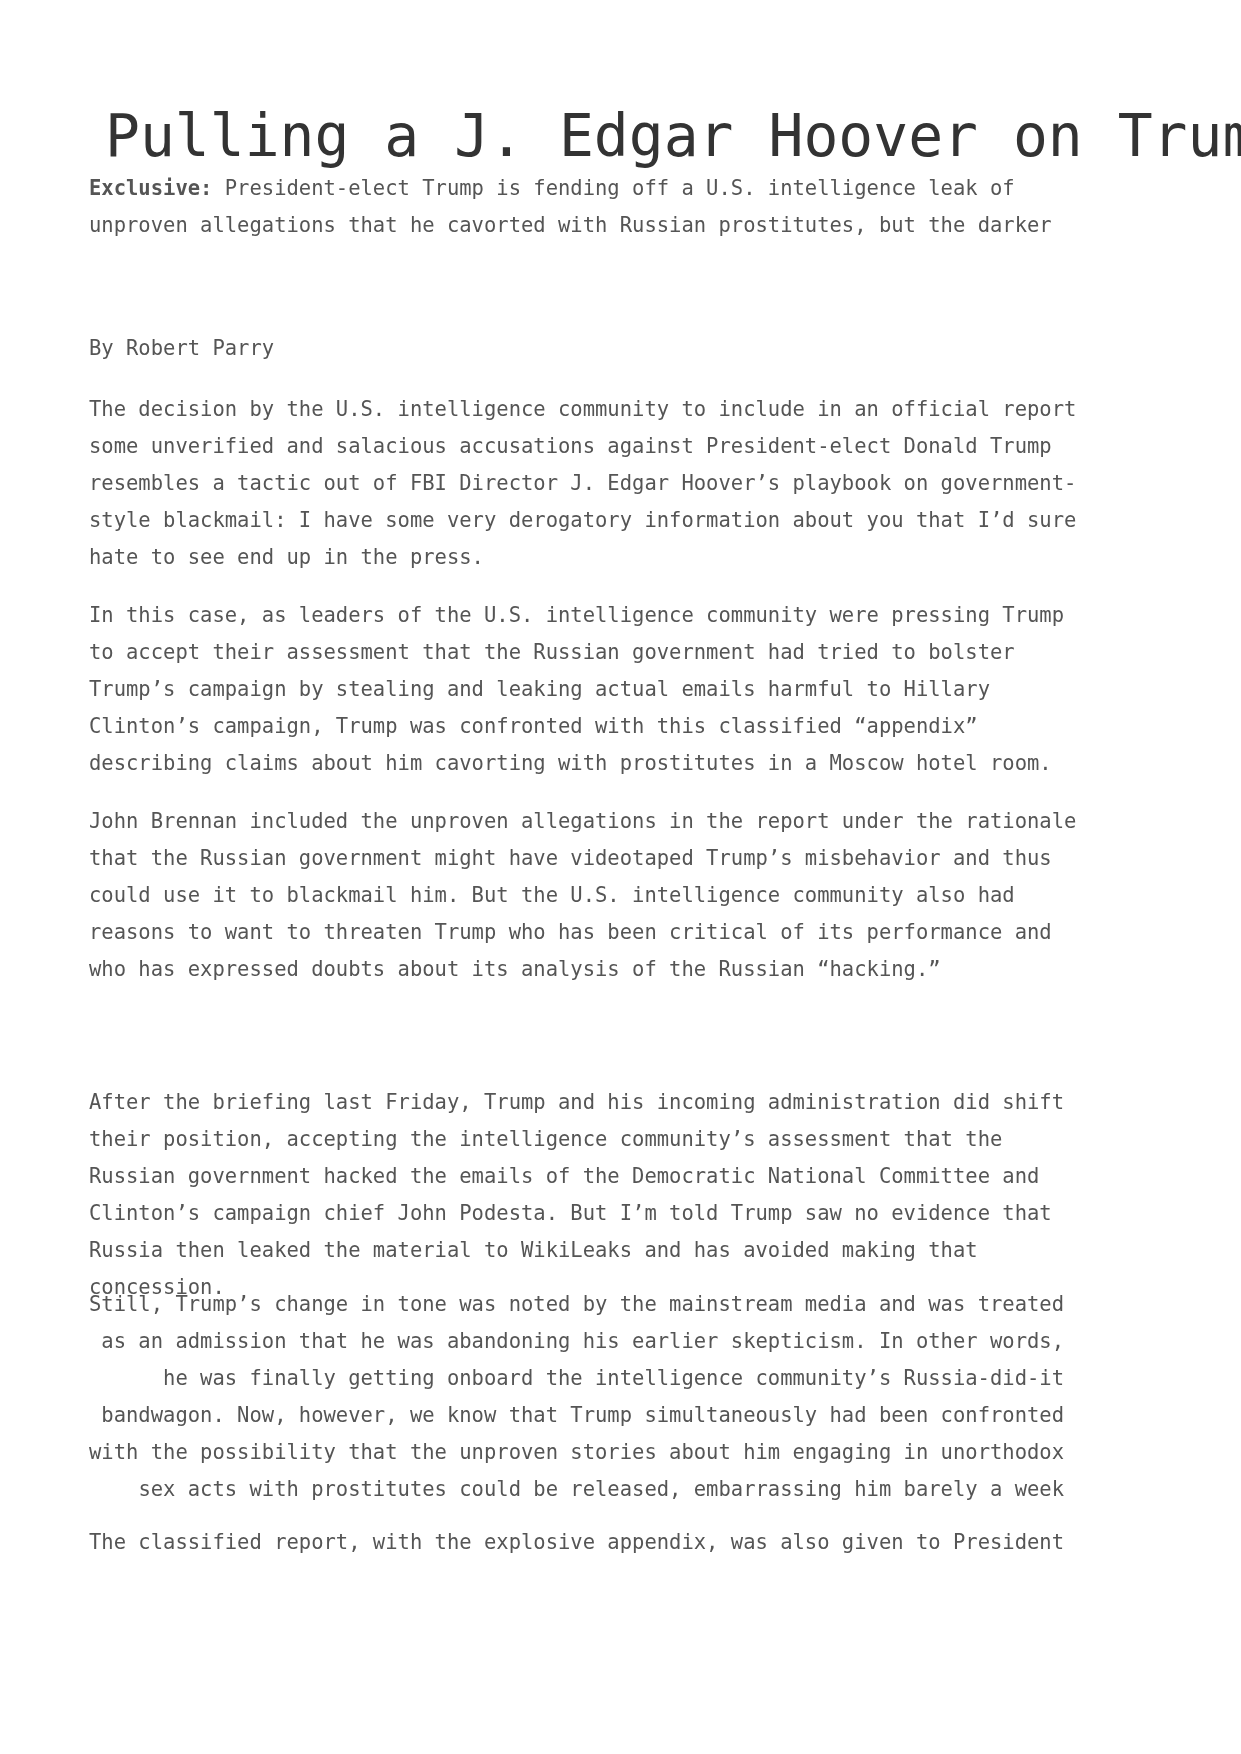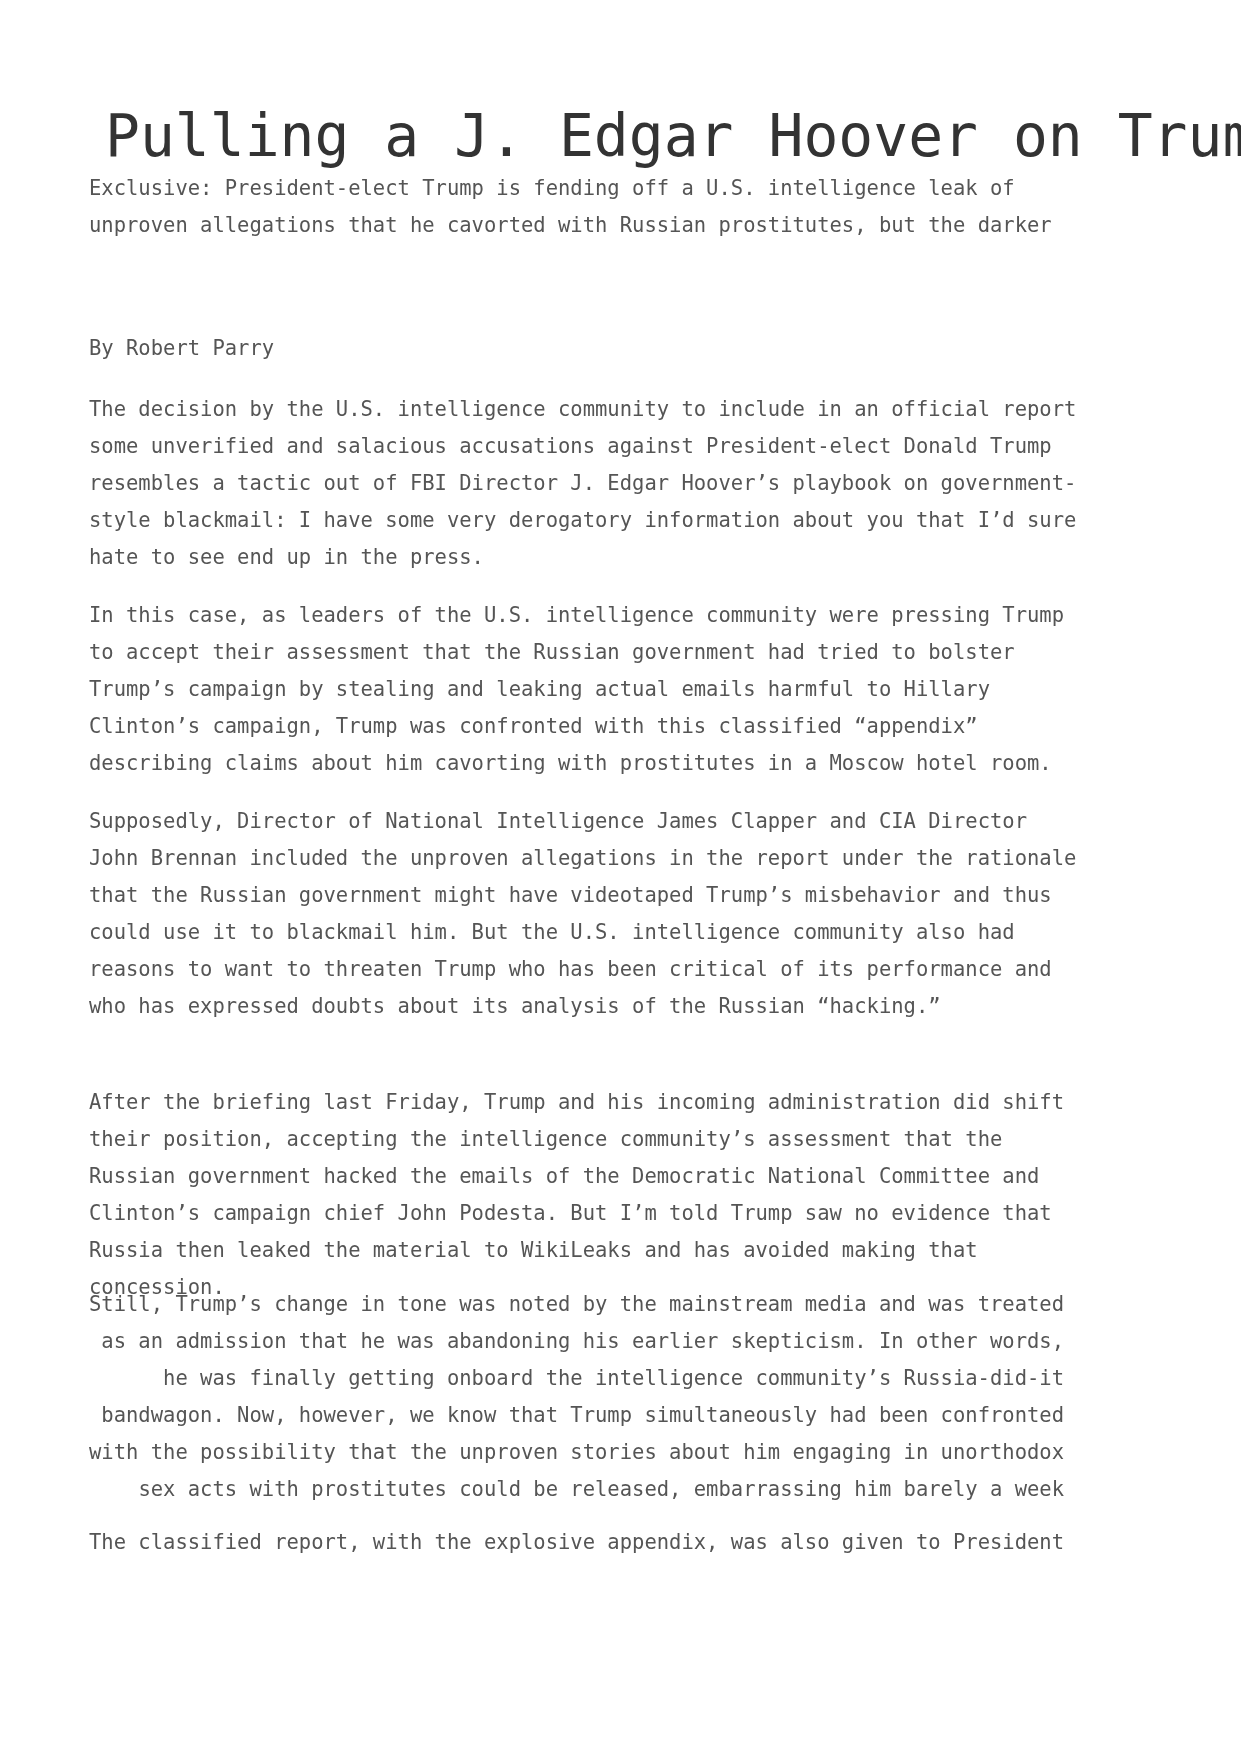--- a/index.html
+++ b/index.html
@@ -1,21 +1,21 @@
 <!DOCTYPE html>
 <html><head>
 <meta charset="utf-8">
 <style>
   html, body { margin: 0; padding: 0; background: #ffffff; }
   body { width: 1241px; height: 1754px; overflow: hidden; position: relative; }
   .page { position: absolute; left: 89px; top: 0; width: 1080px; font-family: "DejaVu Sans Mono", "Liberation Mono", monospace; color: #555555; }
   .title { position: absolute; top: 90px; left: 0; font-size: 58px; color: #333333; white-space: nowrap; margin: 16px; font-weight: normal; line-height: 60px; }
   .line { white-space: pre; font-size: 20.5px; line-height: 37px; height: 37px; }
   .para { position: absolute; left: 0; margin: 0; }
-  .bold { font-weight: normal; text-align: right; }
+  .bold { font-weight: bold; text-align: right; }
 </style>
 </head>
 <body>
 
 <div class="page">
   <h1 class="title">Pulling a J. Edgar Hoover on Trump</h1>
 
   <div class="para" style="top:170px;">
     <div class="line"><span class="bold">Exclusive:</span><span> President-elect Trump is fending off a U.S. intelligence leak of</span></div>
     <div class="line">unproven allegations that he cavorted with Russian prostitutes, but the darker</div>
@@ -34,21 +34,20 @@
         <div class="line">hate to see end up in the press.</div>
       </div>
       <div class="para" style="top: 597px;">
         <div class="line">In this case, as leaders of the U.S. intelligence community were pressing Trump</div>
         <div class="line">to accept their assessment that the Russian government had tried to bolster</div>
         <div class="line">Trump’s campaign by stealing and leaking actual emails harmful to Hillary</div>
         <div class="line">Clinton’s campaign, Trump was confronted with this classified “appendix”</div>
         <div class="line">describing claims about him cavorting with prostitutes in a Moscow hotel room.</div>
       </div>
       <div class="para" style="top: 803px;">
-        <div class="line">Supposedly, Director of National Intelligence James Clapper and CIA Director</div>
         <div class="line">John Brennan included the unproven allegations in the report under the rationale</div>
         <div class="line">that the Russian government might have videotaped Trump’s misbehavior and thus</div>
         <div class="line">could use it to blackmail him. But the U.S. intelligence community also had</div>
         <div class="line">reasons to want to threaten Trump who has been critical of its performance and</div>
         <div class="line">who has expressed doubts about its analysis of the Russian “hacking.”</div>
       </div>
       <div class="para" style="top: 1084px;">
         <div class="line">After the briefing last Friday, Trump and his incoming administration did shift</div>
         <div class="line">their position, accepting the intelligence community’s assessment that the</div>
         <div class="line">Russian government hacked the emails of the Democratic National Committee and</div>

